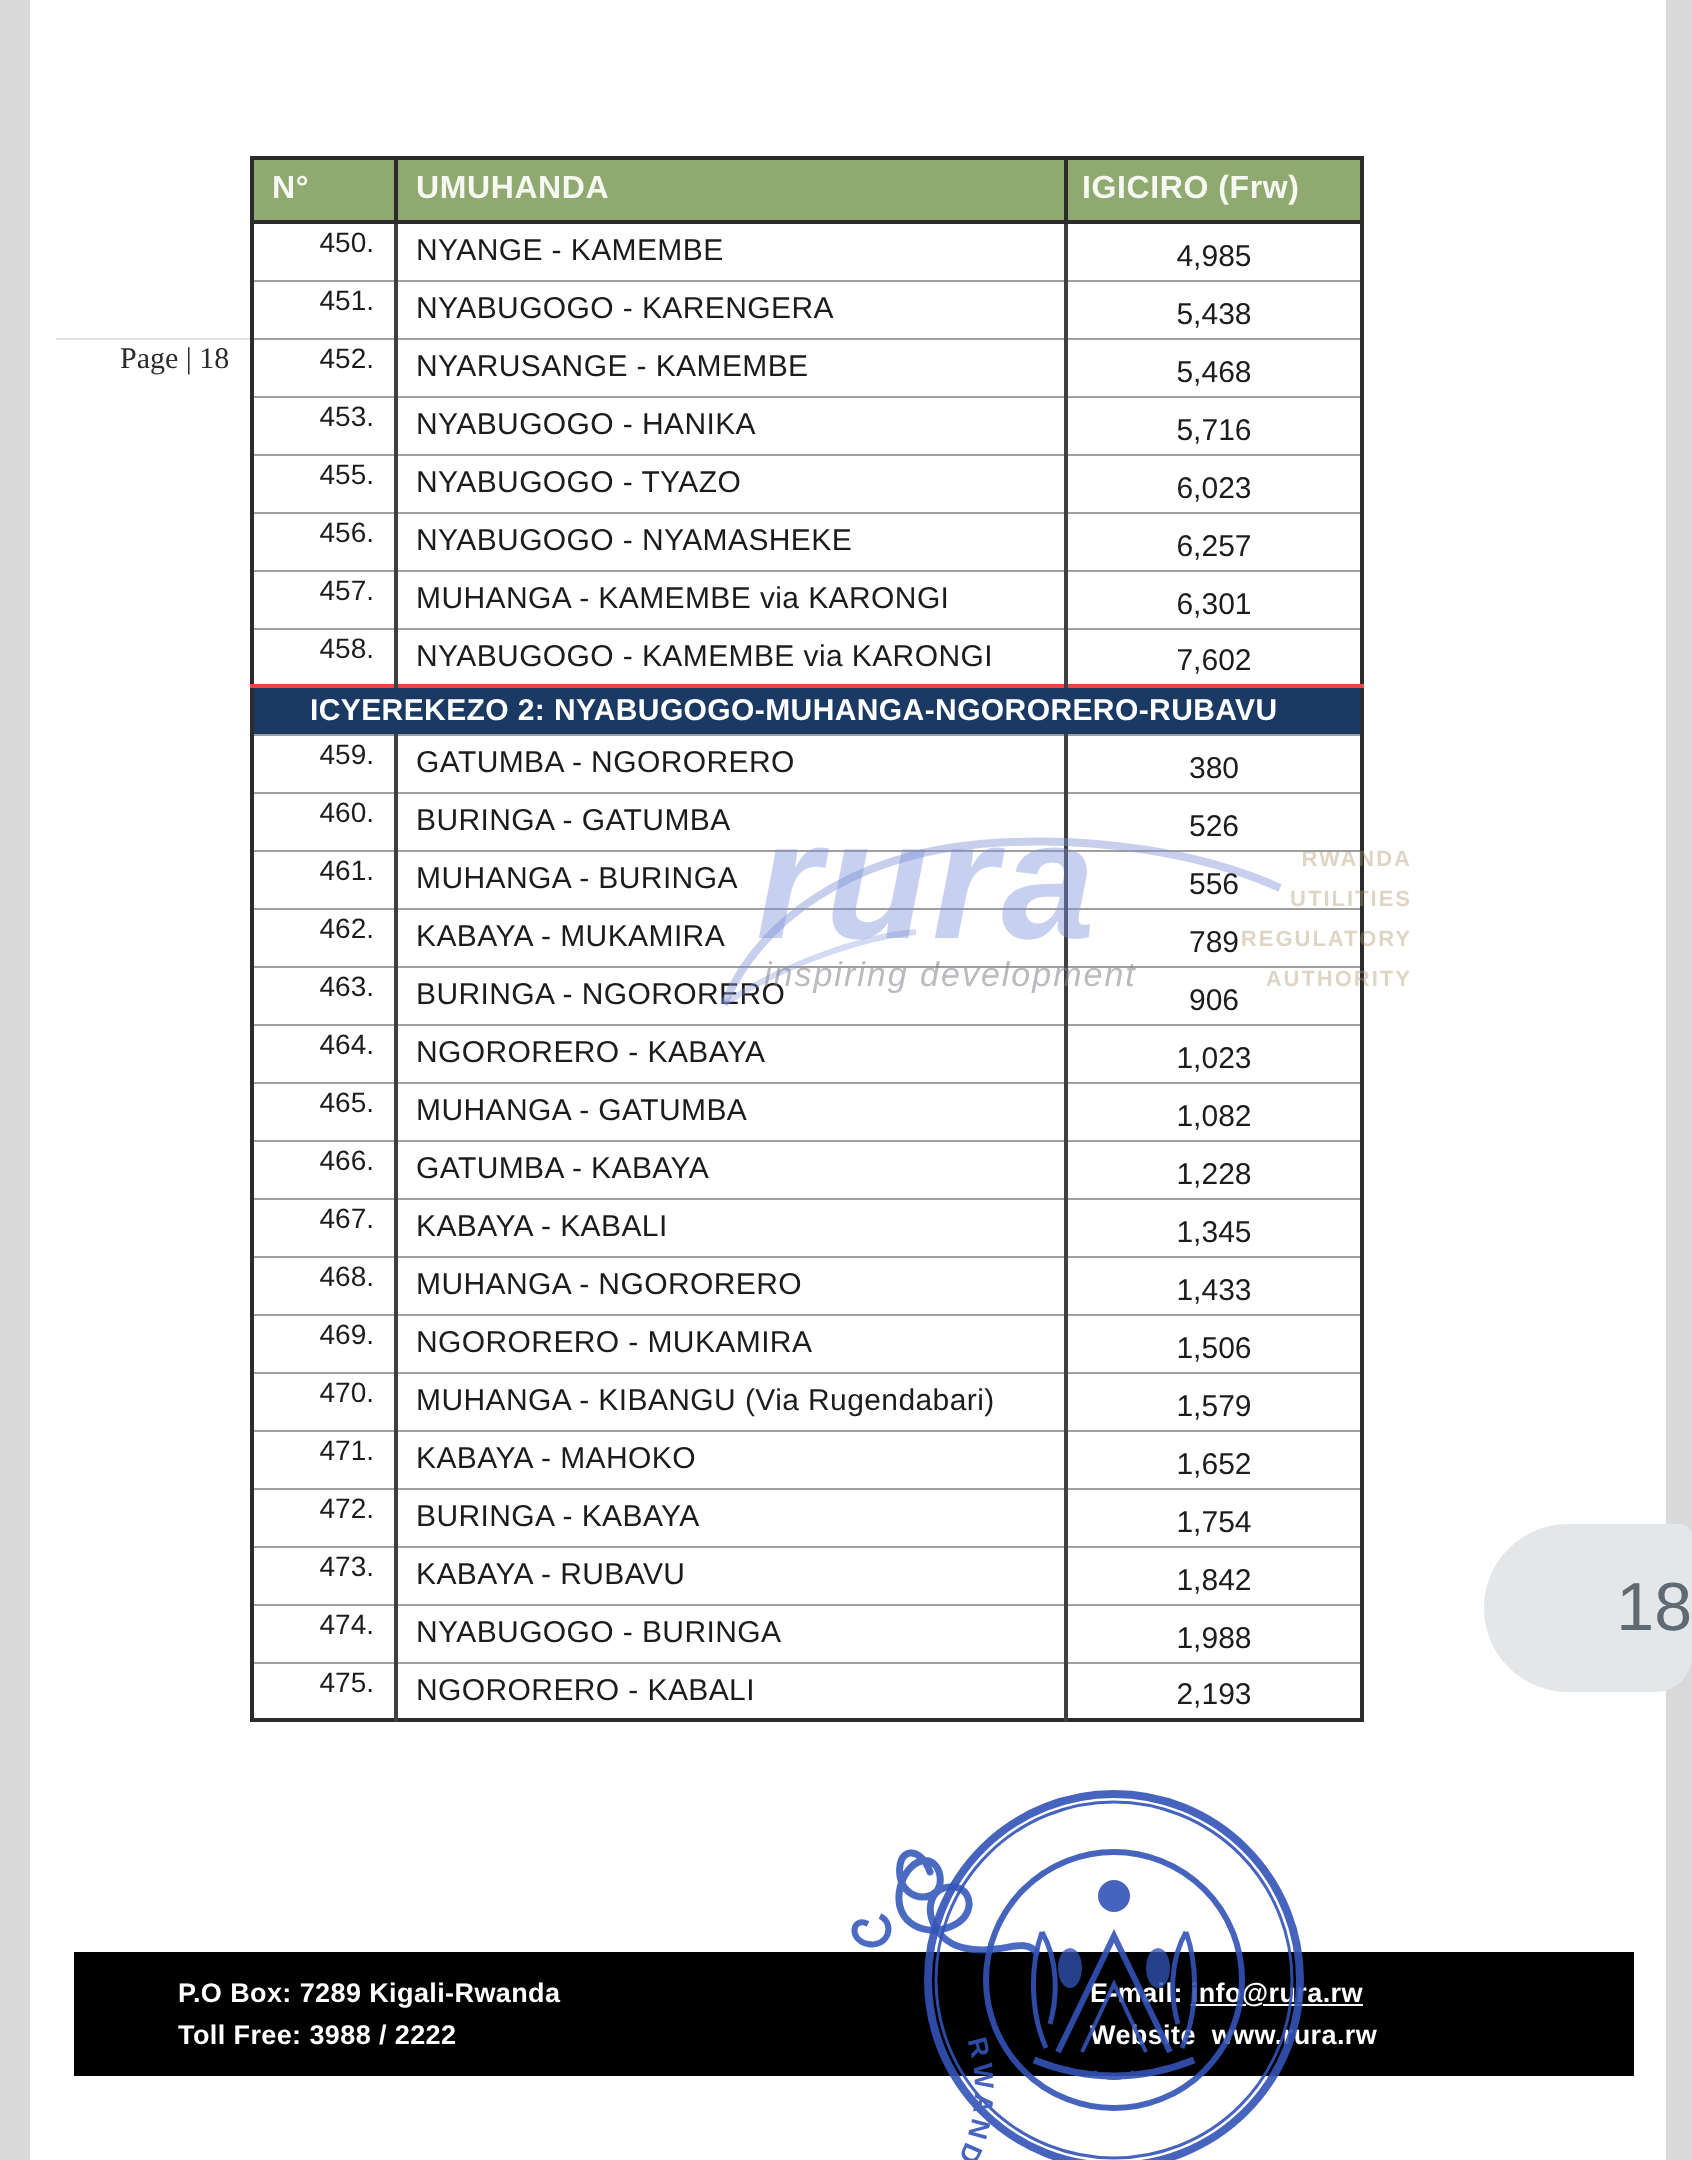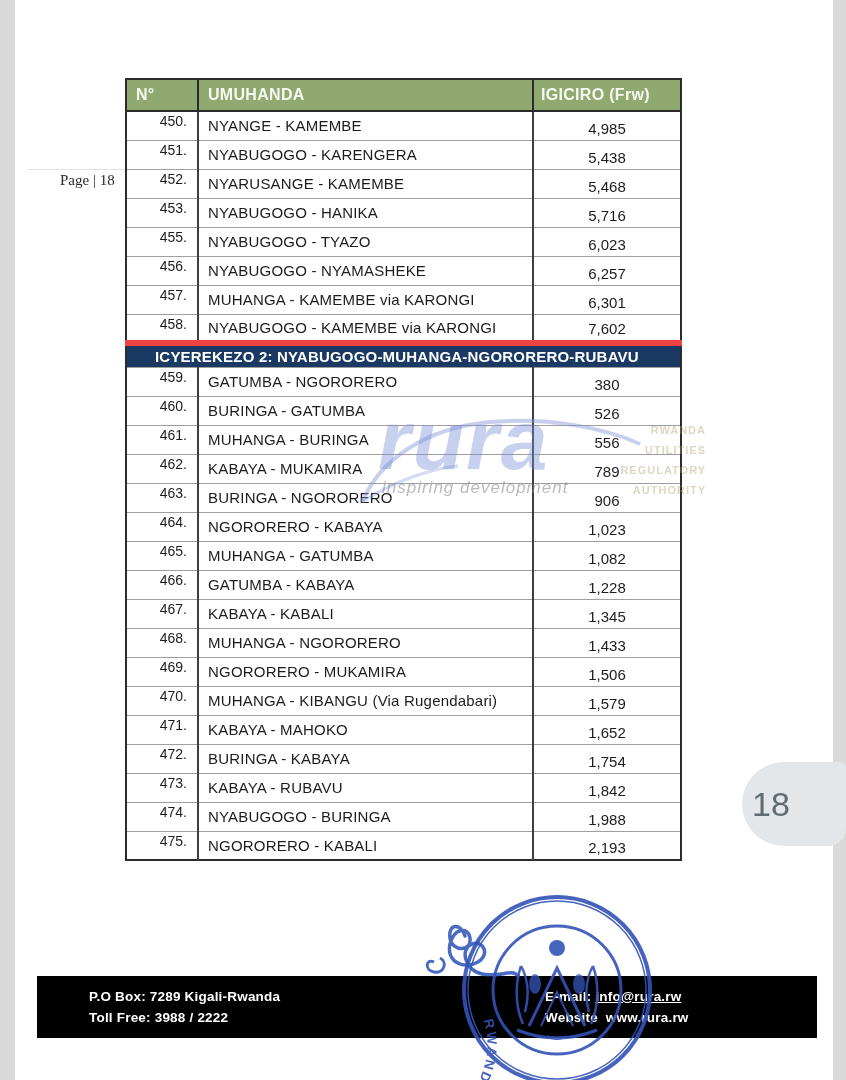--- a/index.html
+++ b/index.html
@@ -25,21 +25,21 @@
   }
   .fare-table th.h-price { padding-left:7px; }
   .fare-table td { height:29px; font-size:15px; color:#1c1c1c; border-top:1px solid #9f9f9f; border-left:2px solid #3f3f3f; }
   .fare-table td:first-child { border-left:none; }
   .fare-table td.no { text-align:right; vertical-align:top; padding:1px 10px 0 0; font-size:14px; }
   .fare-table td.route { vertical-align:middle; padding-left:9px; letter-spacing:.2px; }
   .fare-table td.price { text-align:center; vertical-align:bottom; padding-bottom:3px; }
   .fare-table tr.section-row td {
     background:#1b3a63; color:#ffffff; font-weight:bold; font-size:15px;
     height:24px; padding-left:28px; vertical-align:middle; letter-spacing:.2px;
-    border-left:none; border-top:6px solid #ef4444;
+    border-left:none; border-top:2px solid #ef4444;
   }
 
   
   .watermark { position:absolute; left:0; top:0; width:846px; height:1080px; pointer-events:none; z-index:5; }
   .wm-logo {
     position:absolute; left:378px; top:398px; width:260px;
     font-size:84px; font-weight:bold; font-style:italic;
     color:rgba(122,142,214,0.42); letter-spacing:2px; line-height:84px;
   }
   .wm-tagline {
@@ -48,21 +48,21 @@
   }
   .wm-swoosh { position:absolute; left:340px; top:400px; }
   .wm-side { position:absolute; left:602px; top:420px; width:104px; text-align:right;
     font-size:11px; font-weight:bold; line-height:20px; letter-spacing:1px;
     color:rgba(176,150,108,0.40); }
 
   
   .page-bubble {
     position:absolute; right:0; top:762px; width:104px; height:84px;
     background:#e3e7e9; border-radius:42px 6px 18px 42px; z-index:30;
-    display:flex; align-items:center; justify-content:flex-start;
+    display:flex; align-items:center; justify-content:flex-end;
   }
   .page-bubble span { font-size:34px; color:#5f6a72; padding-left:10px; }
 
   
   .footer-bar {
     position:absolute; left:37px; top:976px; width:780px; height:62px;
     background:#000000; z-index:4; color:#ffffff;
   }
   .footer-left { position:absolute; left:52px; top:10px; font-size:13.5px; font-weight:bold; line-height:21px; letter-spacing:.2px; }
   .footer-right { position:absolute; left:508px; top:10px; font-size:13.5px; font-weight:bold; line-height:21px; letter-spacing:.2px; }

